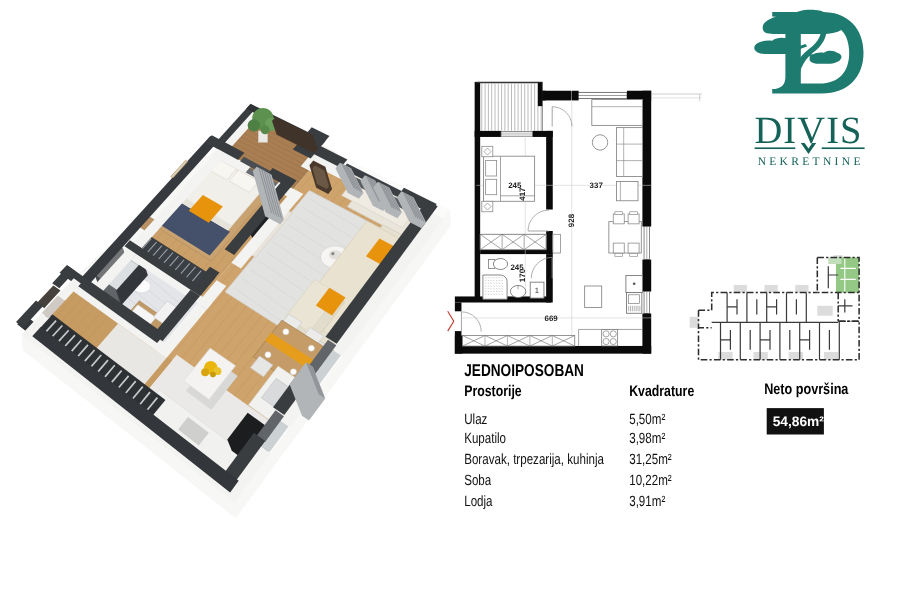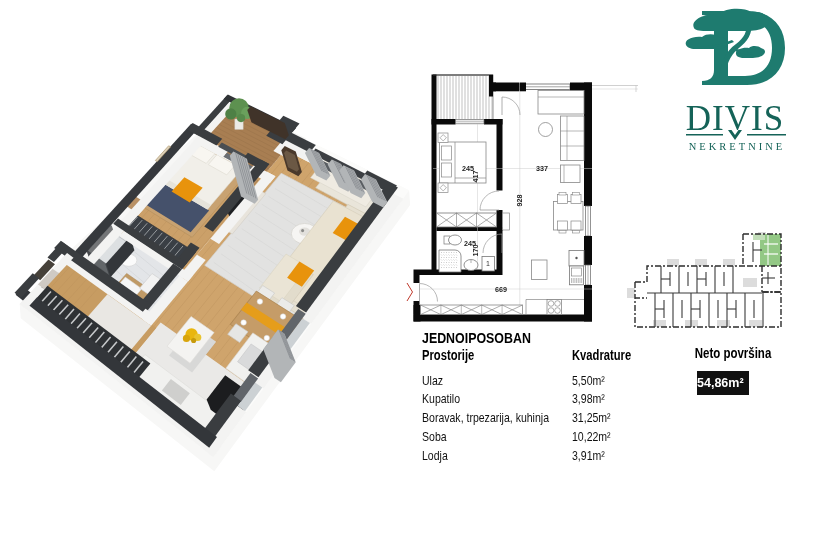--- a/index.html
+++ b/index.html
@@ -1012,12 +1012,12 @@
 <div class="row" style="left:572px;top:410px">31,25m²</div>
 
 <div class="row" style="left:422px;top:429px">Soba</div>
 <div class="row" style="left:572px;top:429px">10,22m²</div>
 
 <div class="row" style="left:422px;top:448px">Lodja</div>
 <div class="row" style="left:572px;top:448px">3,91m²</div>
 
 <div class="abs b" style="left:662px;top:345px;width:142px;text-align:center;font-size:14px;transform:scaleX(0.82);transform-origin:50% 50%">Neto površina</div>
 
-<div class="abs" style="left:697px;top:371px;width:52px;height:24px;background:#111;color:#fff;font-weight:bold;font-size:12.5px;line-height:24px;text-align:left">54,86m²</div>
+<div class="abs" style="left:697px;top:371px;width:52px;height:24px;background:#111;color:#fff;font-weight:bold;font-size:12.5px;line-height:24px;text-align:right">54,86m²</div>
 </body></html>

